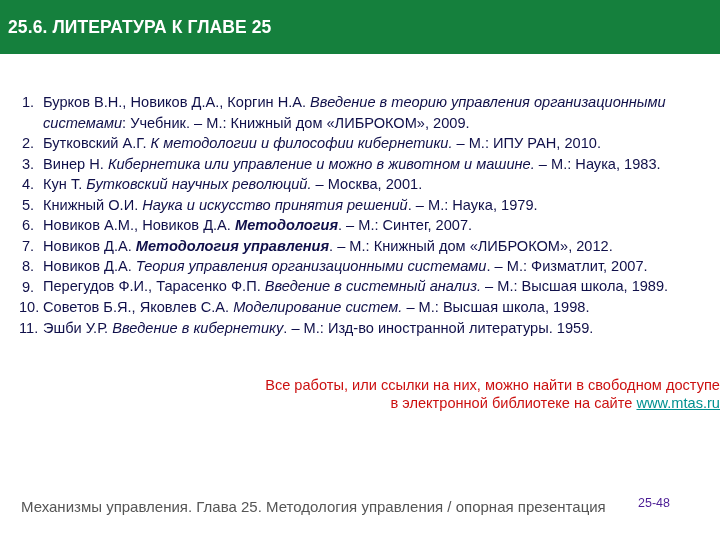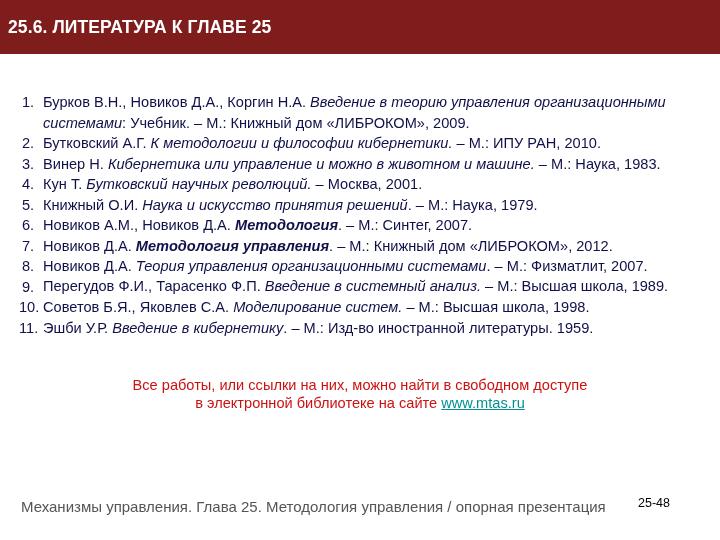--- a/index.html
+++ b/index.html
@@ -2,45 +2,45 @@
 <html><head>
 <meta charset="utf-8">
 <style>
   html, body { margin: 0; padding: 0; }
   body {
     width: 720px; height: 540px; background: #ffffff; position: relative; overflow: hidden;
     font-family: "Liberation Sans", sans-serif;
   }
   .header {
     position: absolute; left: 0; top: 0; width: 720px; height: 54px;
-    background: #7f1d1d;
+    background: #15803d;
   }
   .header-title {
     position: absolute; left: 8px; top: 17px; color: #ffffff;
     font-weight: bold; font-size: 17.5px; letter-spacing: 0.1px; white-space: nowrap;
   }
   .refs {
     position: absolute; left: 22px; top: 92px; width: 700px;
     color: #10104a; font-size: 14.6px; line-height: 20.5px;
   }
   .ref { display: flex; }
   .ref .num { width: 21px; flex: 0 0 auto; white-space: nowrap; }
   .ref .body { flex: 1 1 auto; padding-right: 6px; }
   .it { font-style: italic; }
   .bi { font-style: italic; font-weight: bold; }
   .notice {
-    position: absolute; left: 0; top: 376px; width: 720px; text-align: center;
+    position: absolute; left: 0; top: 376px; width: 720px; text-align: right;
     color: #cc1111; font-size: 14.6px; line-height: 18px;
   }
   .notice a { color: #009090; text-decoration: underline; font-weight: normal; }
   .footer-text {
     position: absolute; left: 21px; top: 498px; color: #555555; font-size: 15px; white-space: nowrap;
   }
   .page-num {
-    position: absolute; left: 638px; top: 496px; color: #000000; font-size: 12.5px;
+    position: absolute; left: 638px; top: 496px; color: #4c1d95; font-size: 12.5px;
   }
 </style>
 </head>
 <body>
 
 <div class="header">
   <div class="header-title">25.6. ЛИТЕРАТУРА К ГЛАВЕ 25</div>
 </div>
 
 <div class="refs">

